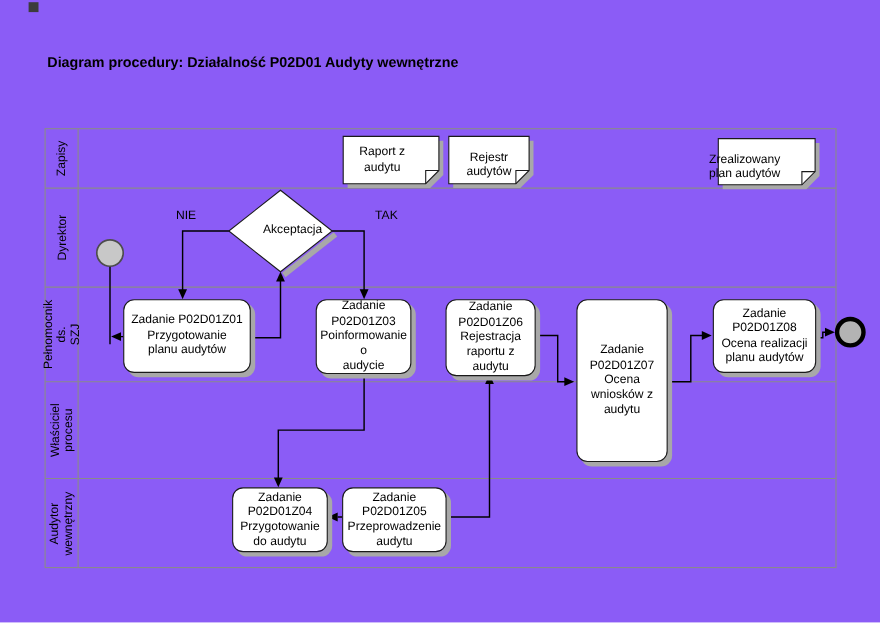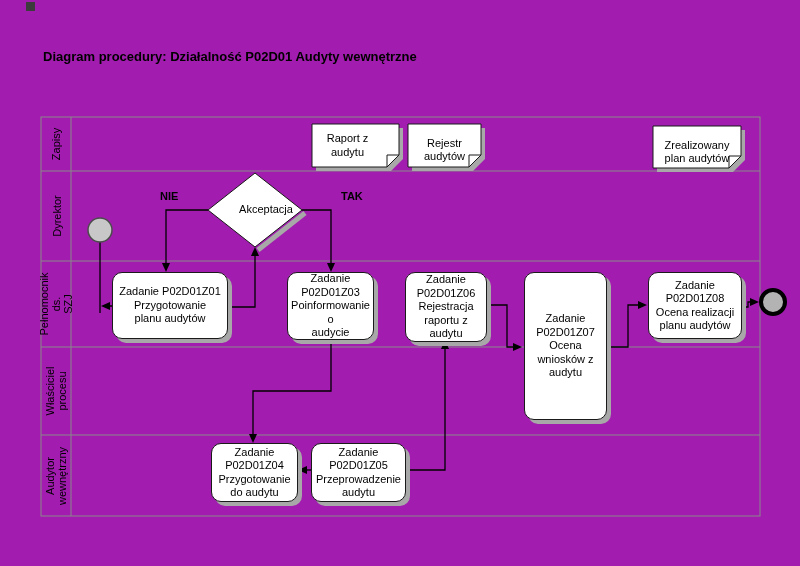--- a/index.html
+++ b/index.html
@@ -1,28 +1,28 @@
 <!DOCTYPE html>
 <html><head>
 <meta charset="utf-8">
 <style>
   html,body{margin:0;padding:0;background:#fff;}
-  #canvas{position:relative;width:800px;height:566px;background:#a21caf;
+  #canvas{position:relative;width:800px;height:566px;background:#8b5cf6;
           font-family:"Liberation Sans", sans-serif;color:#000;overflow:hidden;}
   #title{position:absolute;left:43px;top:49px;font-size:13px;font-weight:bold;white-space:nowrap;}
   #artifact{position:absolute;left:26px;top:2px;width:9px;height:9px;background:#3c3c3c;}
   svg{position:absolute;left:0;top:0;}
   .lane-label-wrap{position:absolute;left:42px;width:29px;display:flex;align-items:center;justify-content:center;overflow:visible;}
   .lane-label{transform:rotate(-90deg);white-space:pre-line;text-align:center;font-size:11px;line-height:12px;}
   .task{position:absolute;background:#fff;border:1px solid #1a1a1a;border-radius:10px;
         box-shadow:4px 4px 0 0 #a8a8a8;display:flex;align-items:center;justify-content:center;
         text-align:center;font-size:11px;line-height:13.5px;white-space:pre-line;}
   .doc-label{position:absolute;display:flex;align-items:center;justify-content:center;
         text-align:center;font-size:11px;line-height:13.5px;white-space:pre-line;}
-  .branch-label{position:absolute;font-size:11px;font-weight:bold;padding-left:12px;}
+  .branch-label{position:absolute;font-size:11px;font-weight:normal;padding-left:12px;}
   #gateway-label{position:absolute;left:210px;top:203px;width:112px;text-align:center;font-size:11px;}
 </style>
 </head>
 <body>
 
 <div id="canvas">
 
   <div id="artifact"></div>
   <div id="title">Diagram procedury: Działalność P02D01 Audyty wewnętrzne</div>
 
@@ -106,21 +106,21 @@
 procesu</span>
   </div>
   <div class="lane-label-wrap" style="top:435px;height:81px;">
     <span class="lane-label">Audytor
 wewnętrzny</span>
   </div>
 
   <div class="doc-label" style="left:312px;top:124px;width:71px;height:43px;">Raport z audytu</div>
   <div class="doc-label" style="left:408px;top:124px;width:73px;height:52px;">Rejestr
 audytów</div>
-  <div class="doc-label" style="left:653px;top:126px;width:88px;height:52px;">Zrealizowany
+  <div class="doc-label" style="left:633px;top:126px;width:88px;height:52px;">Zrealizowany
 plan audytów</div>
 
   <div id="gateway-label">Akceptacja</div>
   <div class="branch-label" style="left:148px;top:190px;">NIE</div>
   <div class="branch-label" style="left:329px;top:190px;">TAK</div>
 
   <div class="task" style="left:112px;top:272px;width:114px;height:65px;">Zadanie P02D01Z01
 Przygotowanie
 planu audytów</div>
   <div class="task" style="left:287px;top:272px;width:85px;height:66px;">Zadanie

